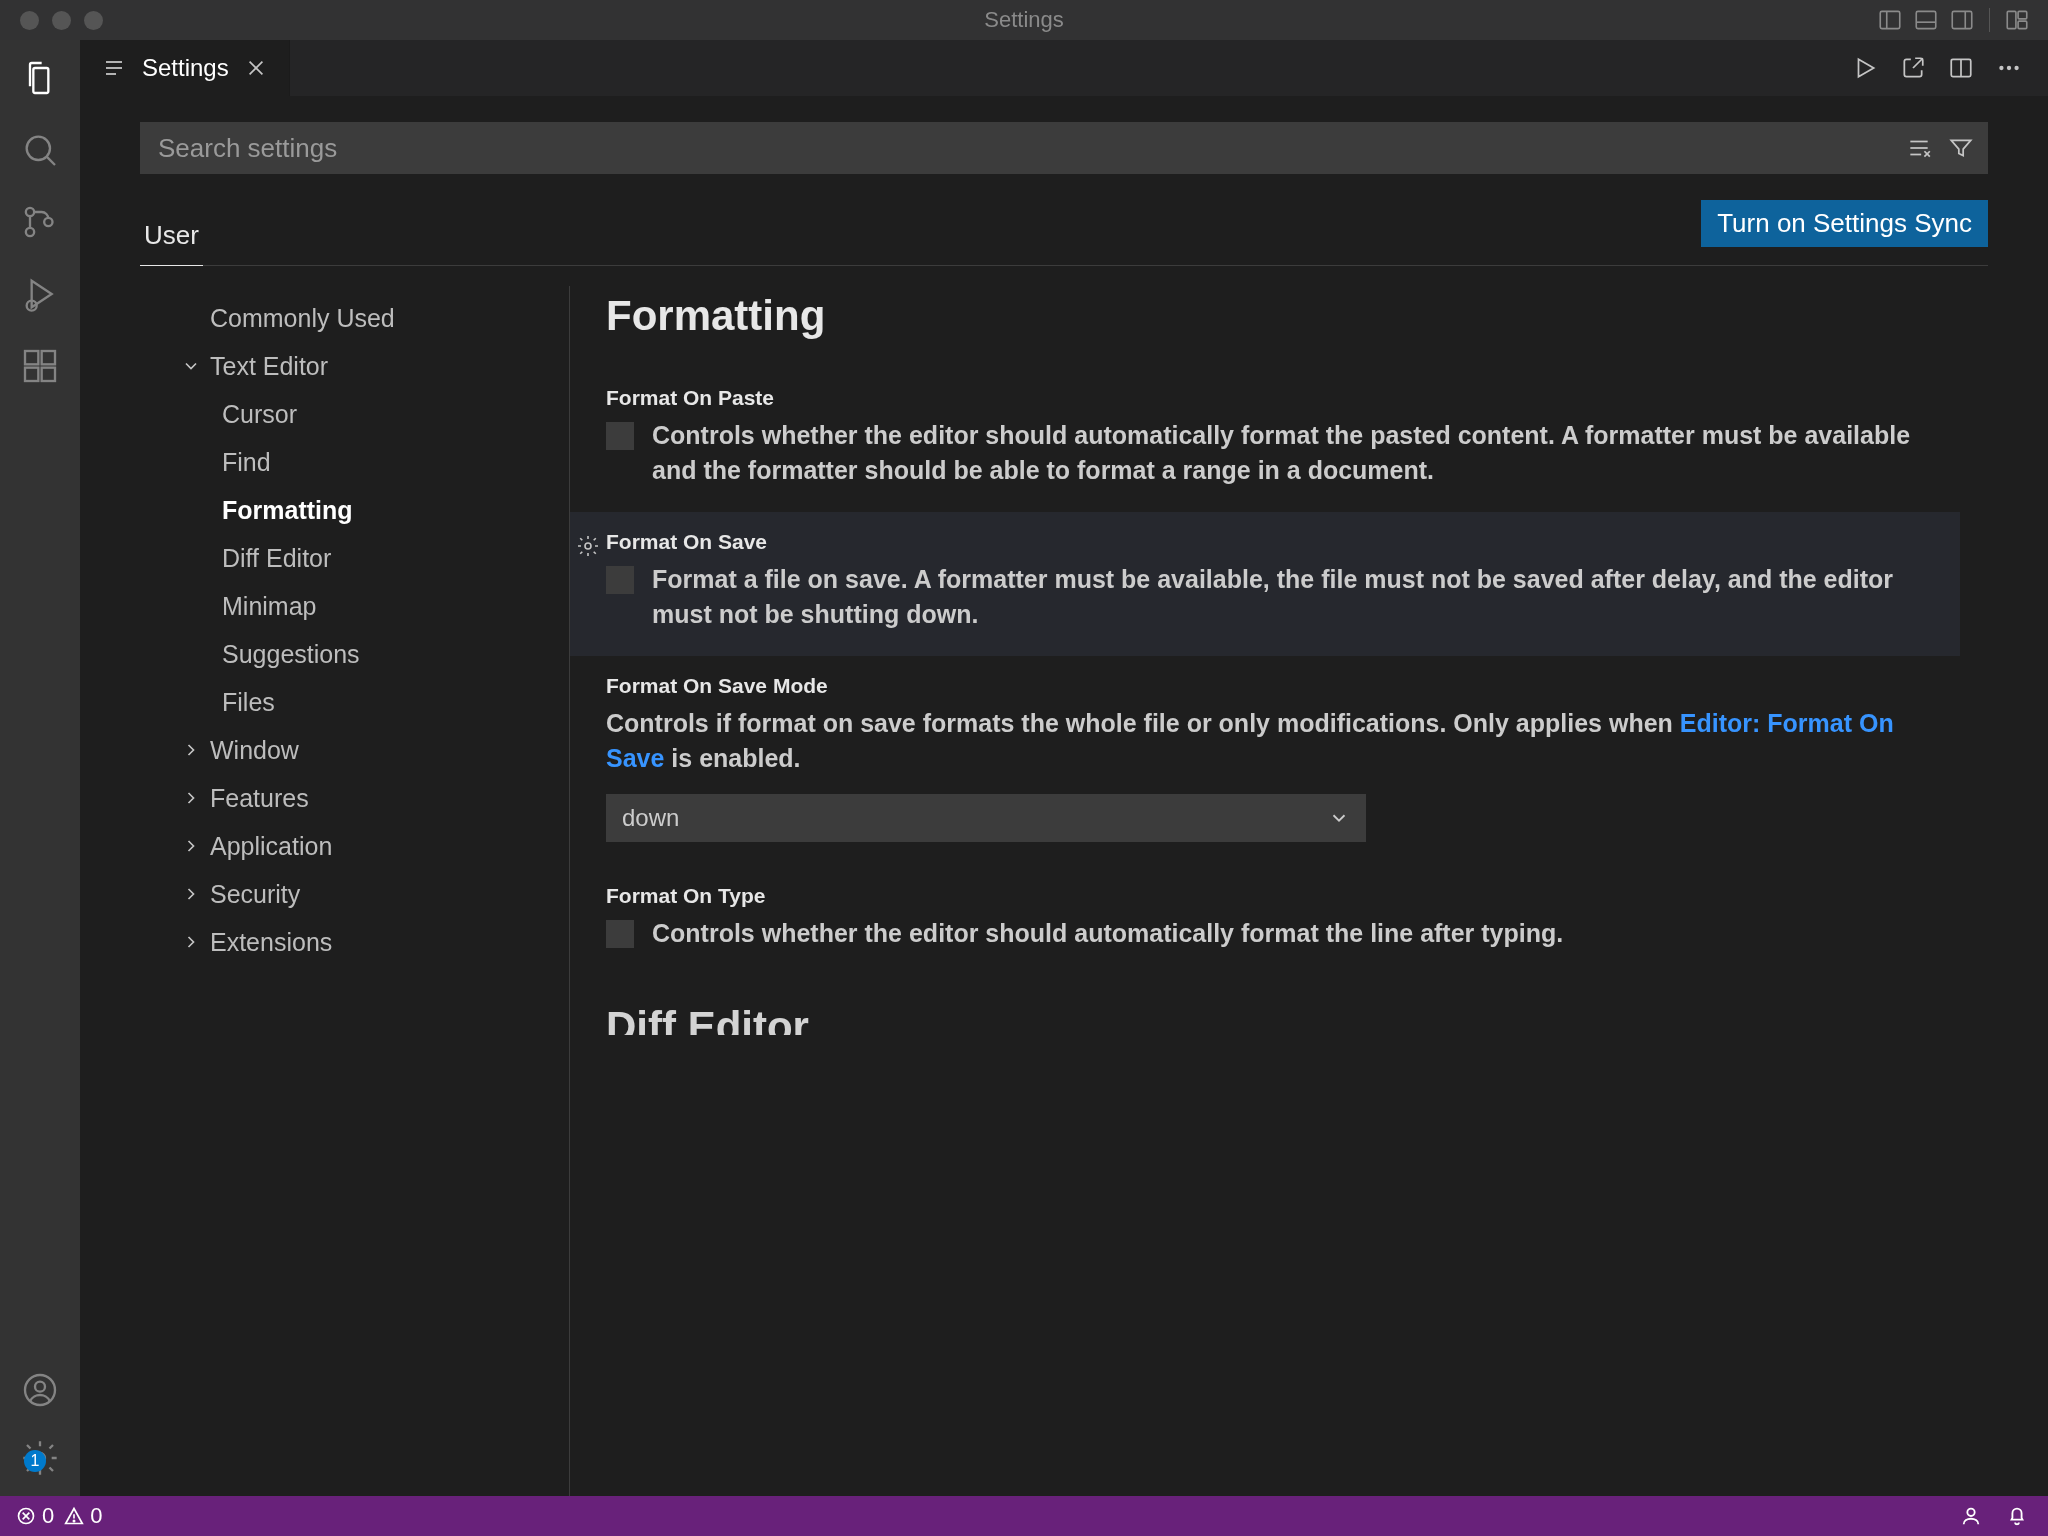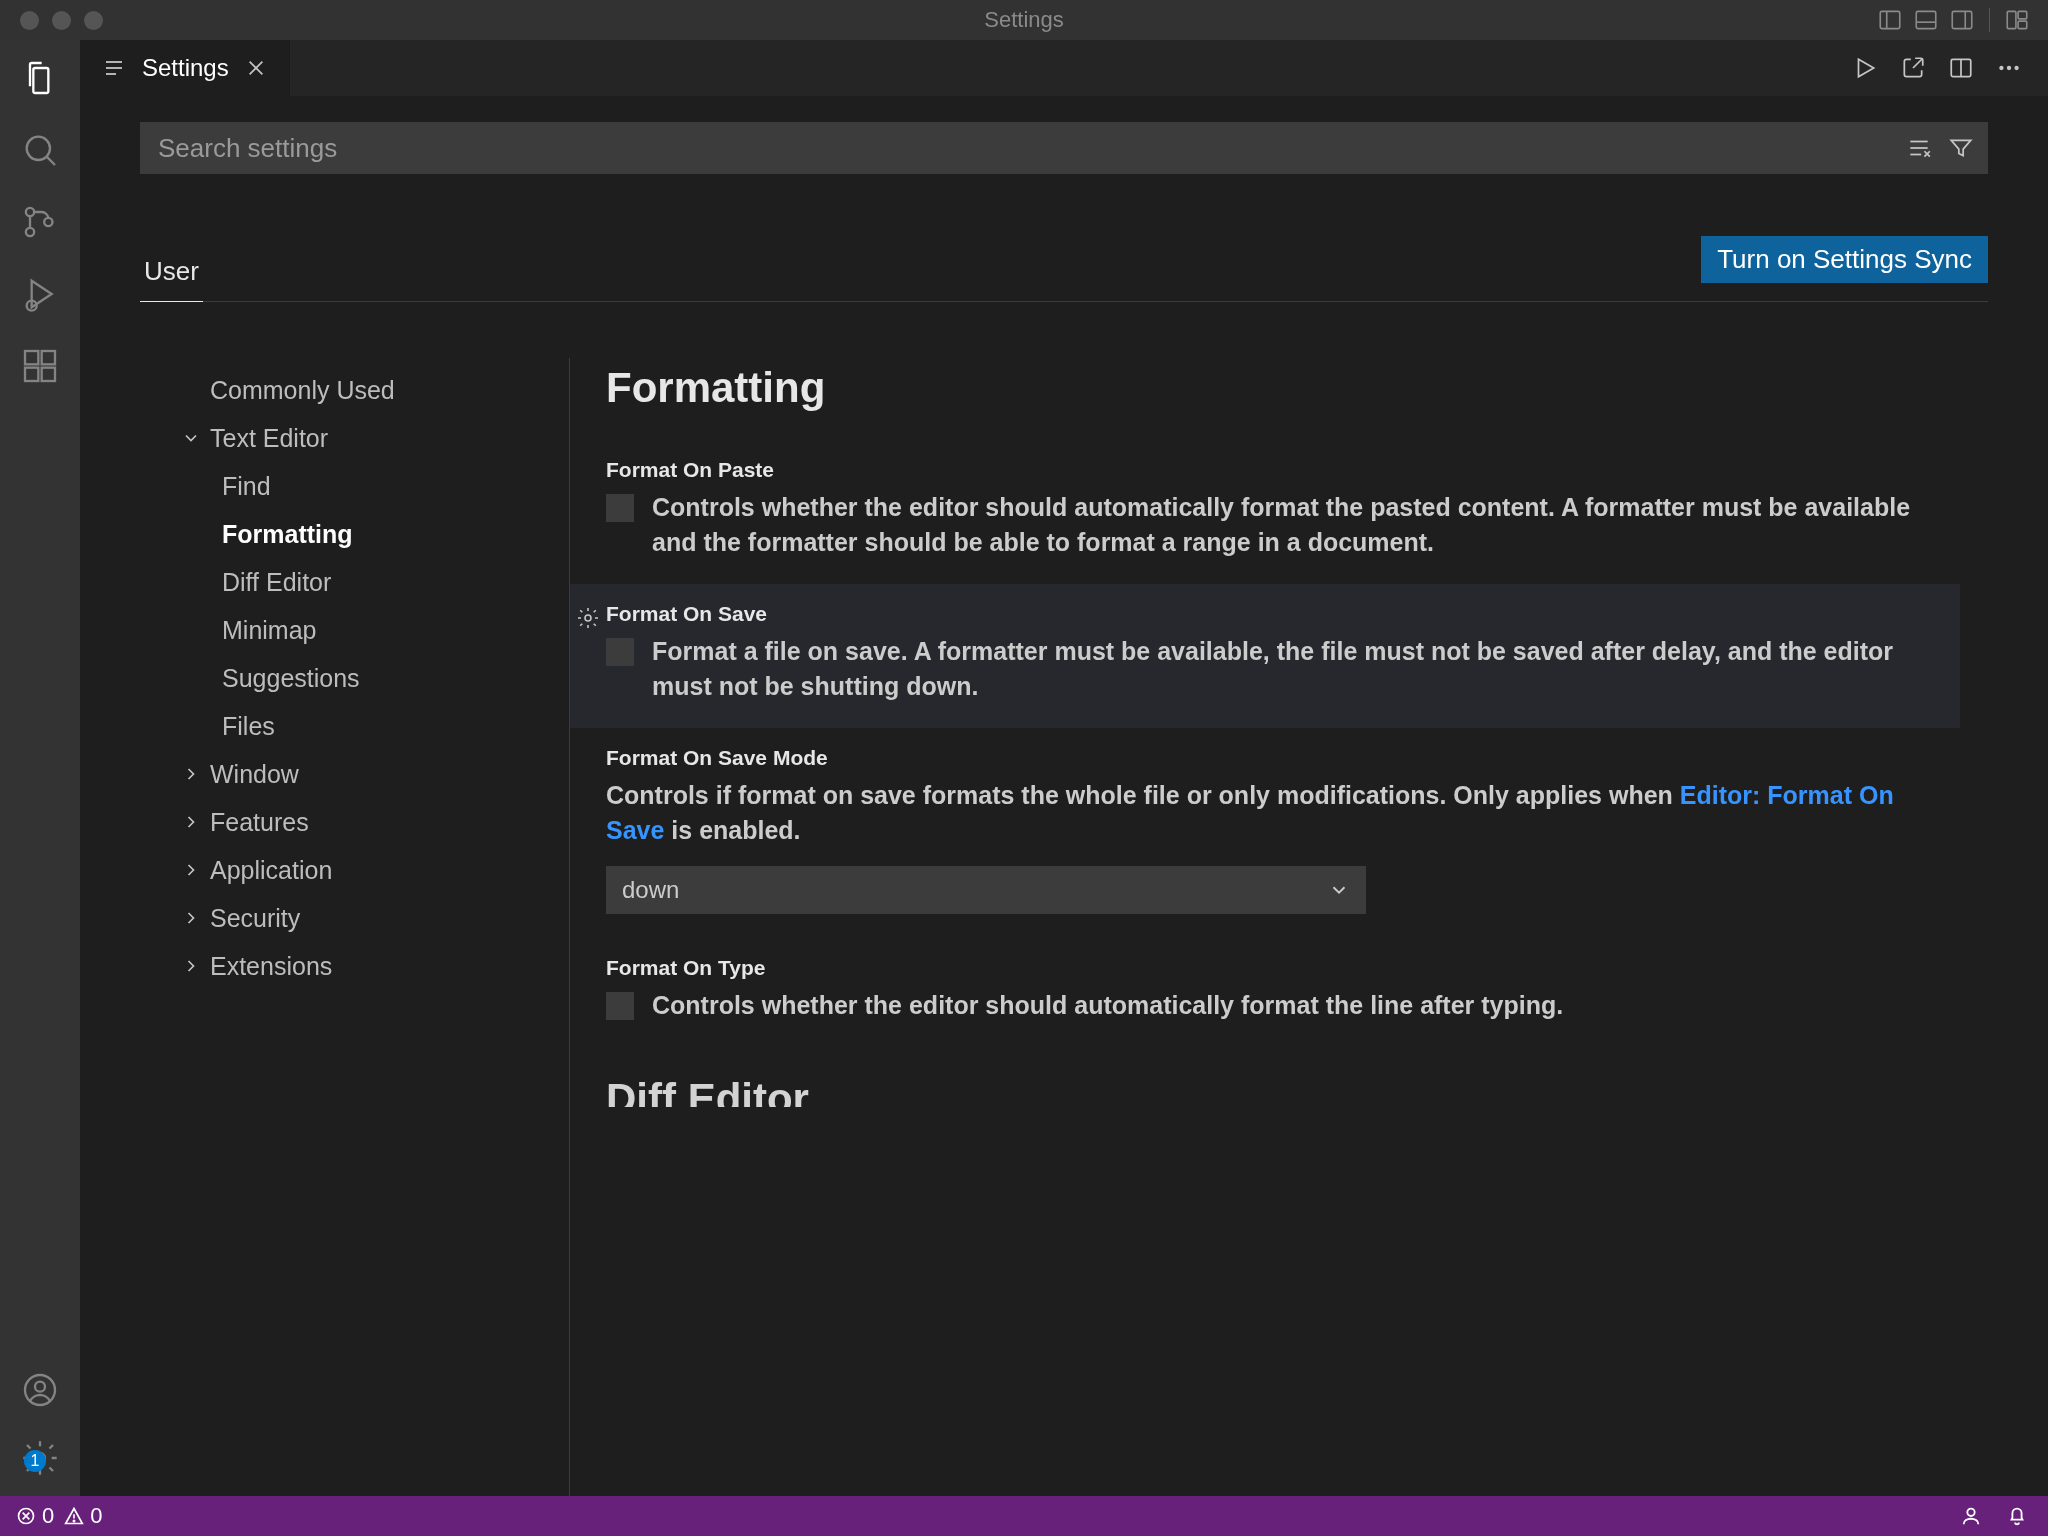--- a/index.html
+++ b/index.html
@@ -46,21 +46,21 @@
 
   
   #tabbar{height:56px;background:var(--bg1);display:flex;align-items:stretch;}
   .tab{display:flex;align-items:center;gap:16px;padding:0 22px;background:var(--bg0);color:#ffffff;font-size:24px;border-right:1px solid #1b1b1b;}
   .tab .tab-icon{color:#c5c5c5;}
   .tab .close{color:#c5c5c5;cursor:pointer;}
   #tabbar .spacer{flex:1;}
   #tab-actions{display:flex;align-items:center;gap:22px;padding-right:26px;color:#c5c5c5;}
 
   
-  #settings-body{flex:1;background:var(--bg0);padding:26px 60px 0 60px;display:flex;flex-direction:column;overflow:hidden;gap:36px;}
+  #settings-body{flex:1;background:var(--bg0);padding:26px 60px 0 60px;display:flex;flex-direction:column;overflow:hidden;}
   #search-row{position:relative;}
   #search-input{width:100%;height:52px;background:var(--search-bg);border:none;outline:none;color:var(--text);font-size:26px;padding:0 100px 0 18px;}
   #search-input::placeholder{color:#9a9a9a;}
   #search-icons{position:absolute;right:14px;top:0;height:52px;display:flex;align-items:center;gap:16px;color:#c5c5c5;}
 
   #scope-row{display:flex;align-items:flex-end;justify-content:space-between;margin-top:26px;border-bottom:1px solid var(--border);}
   .scope-tab{font-size:26px;padding:6px 4px 14px 4px;color:var(--text-bright);border-bottom:1px solid #e7e7e7;margin-bottom:-1px;cursor:pointer;}
   #sync-btn{background:var(--btn-blue);color:#fff;font-size:26px;border:none;padding:8px 16px;margin-bottom:18px;cursor:pointer;}
 
   #settings-split{flex:1;display:flex;margin-top:20px;overflow:hidden;}
@@ -276,20 +276,23 @@
             </div>
           <div class="toc-row toc-lvl1">
             <span class="toc-twisty">
                 <svg width="20" height="20" viewBox="0 0 24 24" fill="none" stroke="currentColor" stroke-width="2">
                   <polyline points="6 9 12 15 18 9"></polyline>
                 </svg>
               </span>
             <span>Text Editor</span>
           </div>
           <div class="toc-row toc-lvl2">
+              <span>Cursor</span>
+            </div>
+          <div class="toc-row toc-lvl2">
               <span>Find</span>
             </div>
           <div class="toc-row toc-lvl2 selected">
               <span>Formatting</span>
             </div>
           <div class="toc-row toc-lvl2">
               <span>Diff Editor</span>
             </div>
           <div class="toc-row toc-lvl2">
               <span>Minimap</span>

